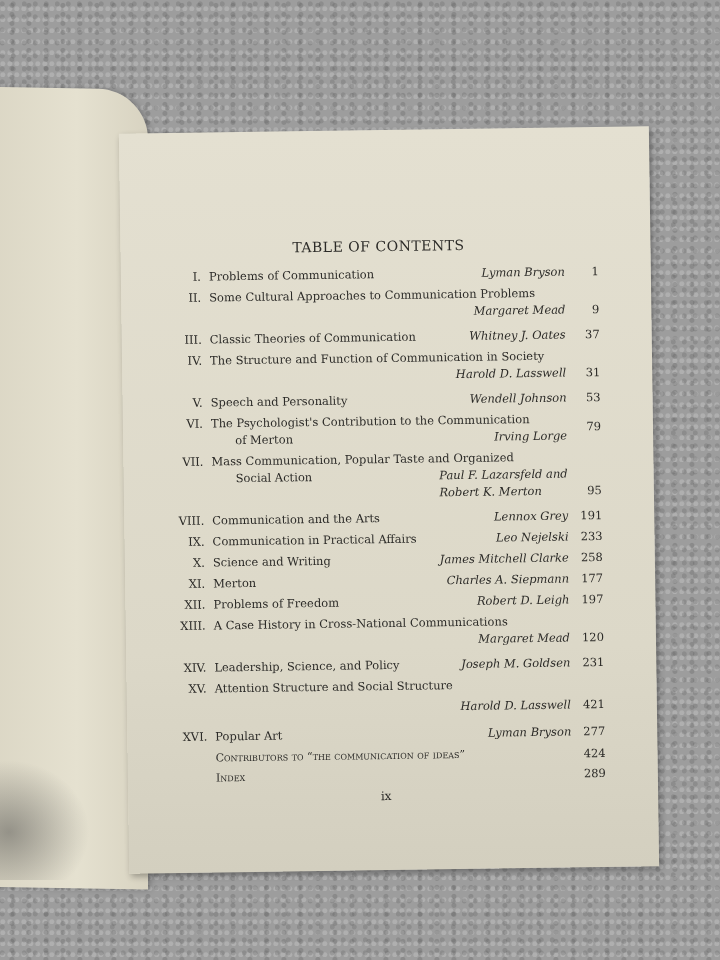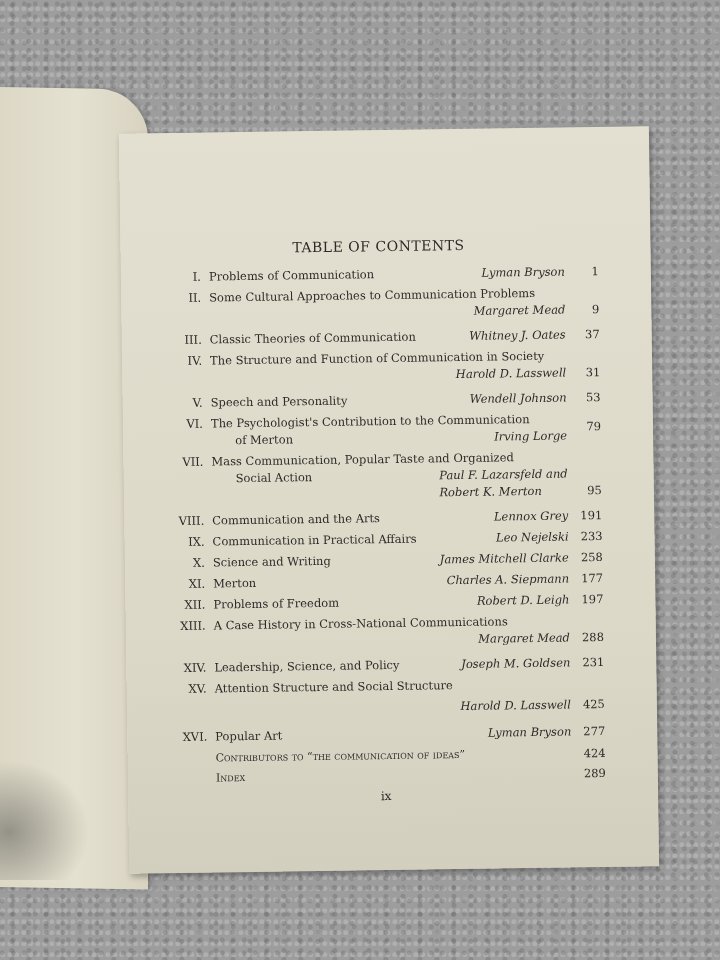--- a/index.html
+++ b/index.html
@@ -196,21 +196,21 @@
 
     <div class="entry">
       <span class="numeral">XIII.</span>
       <div class="body">
         <div>A Case History in Cross-National Communications</div>
         <div class="line">
             <span></span>
             <span class="author">Margaret Mead</span>
           </div>
       </div>
-      <span class="page" style="align-self:flex-end">288</span>
+      <span class="page" style="align-self:flex-end">120</span>
     </div>
 
     <div class="entry" style="margin-top:8px">
       <span class="numeral">XIV.</span>
       <div class="body">
           <div class="line">
         <span>Leadership, Science, and Policy</span>
         <span class="author">Joseph M. Goldsen</span>
       </div>
         </div>
@@ -219,21 +219,21 @@
 
     <div class="entry">
       <span class="numeral">XV.</span>
       <div class="body">
         <div>Attention Structure and Social Structure</div>
         <div class="line" style="margin-top:4px">
             <span></span>
             <span class="author">Harold D. Lasswell</span>
           </div>
       </div>
-      <span class="page" style="align-self:flex-end">425</span>
+      <span class="page" style="align-self:flex-end">421</span>
     </div>
 
     <div class="entry" style="margin-top:10px">
       <span class="numeral">XVI.</span>
       <div class="body">
           <div class="line">
         <span>Popular Art</span>
         <span class="author">Lyman Bryson</span>
       </div>
         </div>

